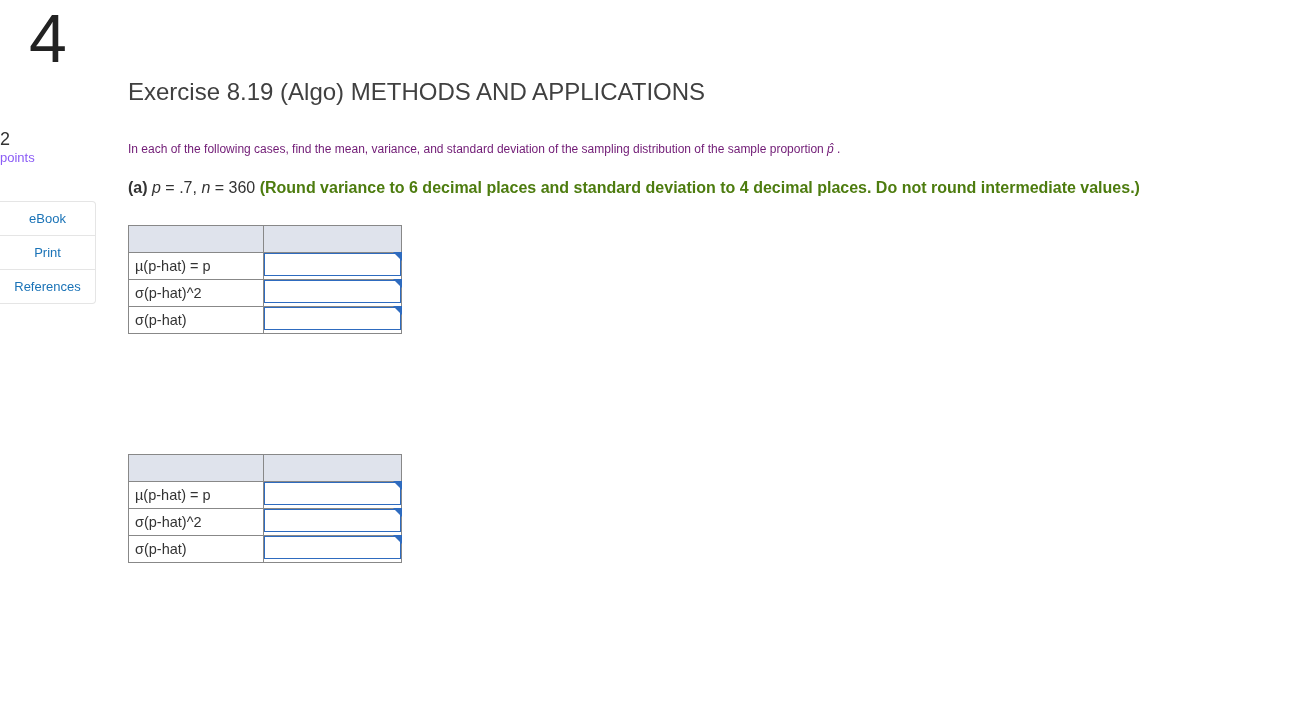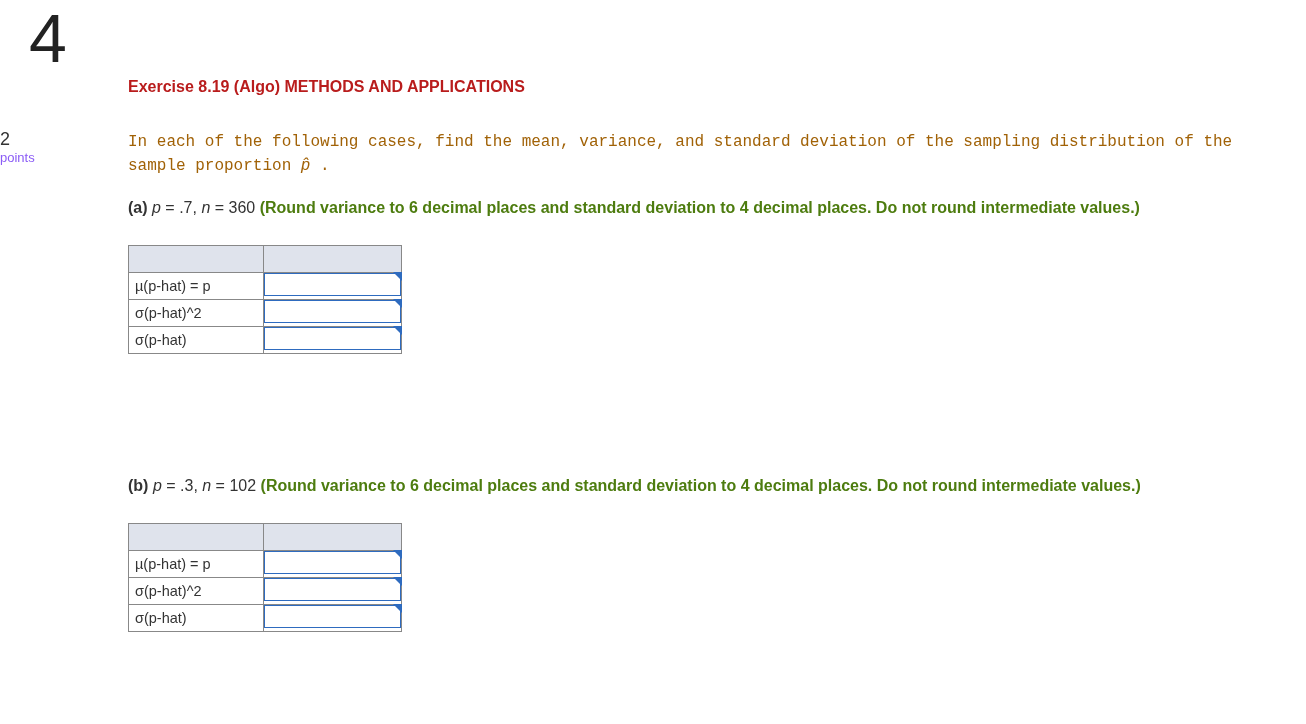--- a/index.html
+++ b/index.html
@@ -61,31 +61,30 @@
 
   .main {
     position: absolute;
     left: 128px;
     top: 0;
     right: 0;
     padding-top: 78px;
     padding-right: 8px;
   }
   h1.title {
-    font-size: 16px;
-    font-weight: 700;
-    color: #b91c1c;
+    font-size: 24px;
+    font-weight: 400;
+    color: #404040;
     margin-bottom: 34px;
   }
   .intro {
-    font-size: 16px;
-    color: #a16207;
+    font-size: 12px;
+    color: #701a75;
     margin-bottom: 18px;
     line-height: 1.5;
-    font-family: Liberation Mono, monospace;
   }
   .phat {
     font-style: italic;
     position: relative;
   }
   .part {
     margin-bottom: 120px;
   }
   .part-lead {
     font-size: 16px;
@@ -143,20 +142,25 @@
   }
 </style>
 </head>
 <body>
 
 <div class="left-col">
   <div class="qnum">4</div>
   <div class="points-block">
     <div class="points-num">2</div>
     <div class="points-lbl">points</div>
+  </div>
+  <div class="side-links">
+    <div>eBook</div>
+    <div>Print</div>
+    <div>References</div>
   </div>
 </div>
 
 <div class="main">
   <h1 class="title">Exercise 8.19 (Algo) METHODS AND APPLICATIONS</h1>
 
   <p class="intro">
     <span>In each of the following cases, find the mean, variance, and standard deviation of the sampling distribution of the sample proportion </span><span class="phat">p̂</span><span> .</span>
   </p>
 
@@ -187,24 +191,20 @@
         <td class="labcell">σ(p-hat)</td>
         <td class="inpcell">
           <span class="inpwrap"><input type="text" value="" style=""><span class="flag"></span></span>
         </td>
       </tr>
     </tbody>
       </table>
   </div>
 
   <div class="part">
-    <p class="part-lead">
-      <b>(b)</b>
-      <span class="it">p</span><span> = .3, </span><span class="it">n</span><span> = 102 </span><span class="red">(Round variance to 6 decimal places and standard deviation to 4 decimal places. Do not round intermediate values.)</span>
-    </p>
     <table class="ans">
       <tbody>
           <tr>
         <th class="labcell"></th>
         <th class="inpcell"></th>
       </tr>
       <tr>
         <td class="labcell">µ(p-hat) = p</td>
         <td class="inpcell">
           <span class="inpwrap"><input type="text" value="" style=""><span class="flag"></span></span>

